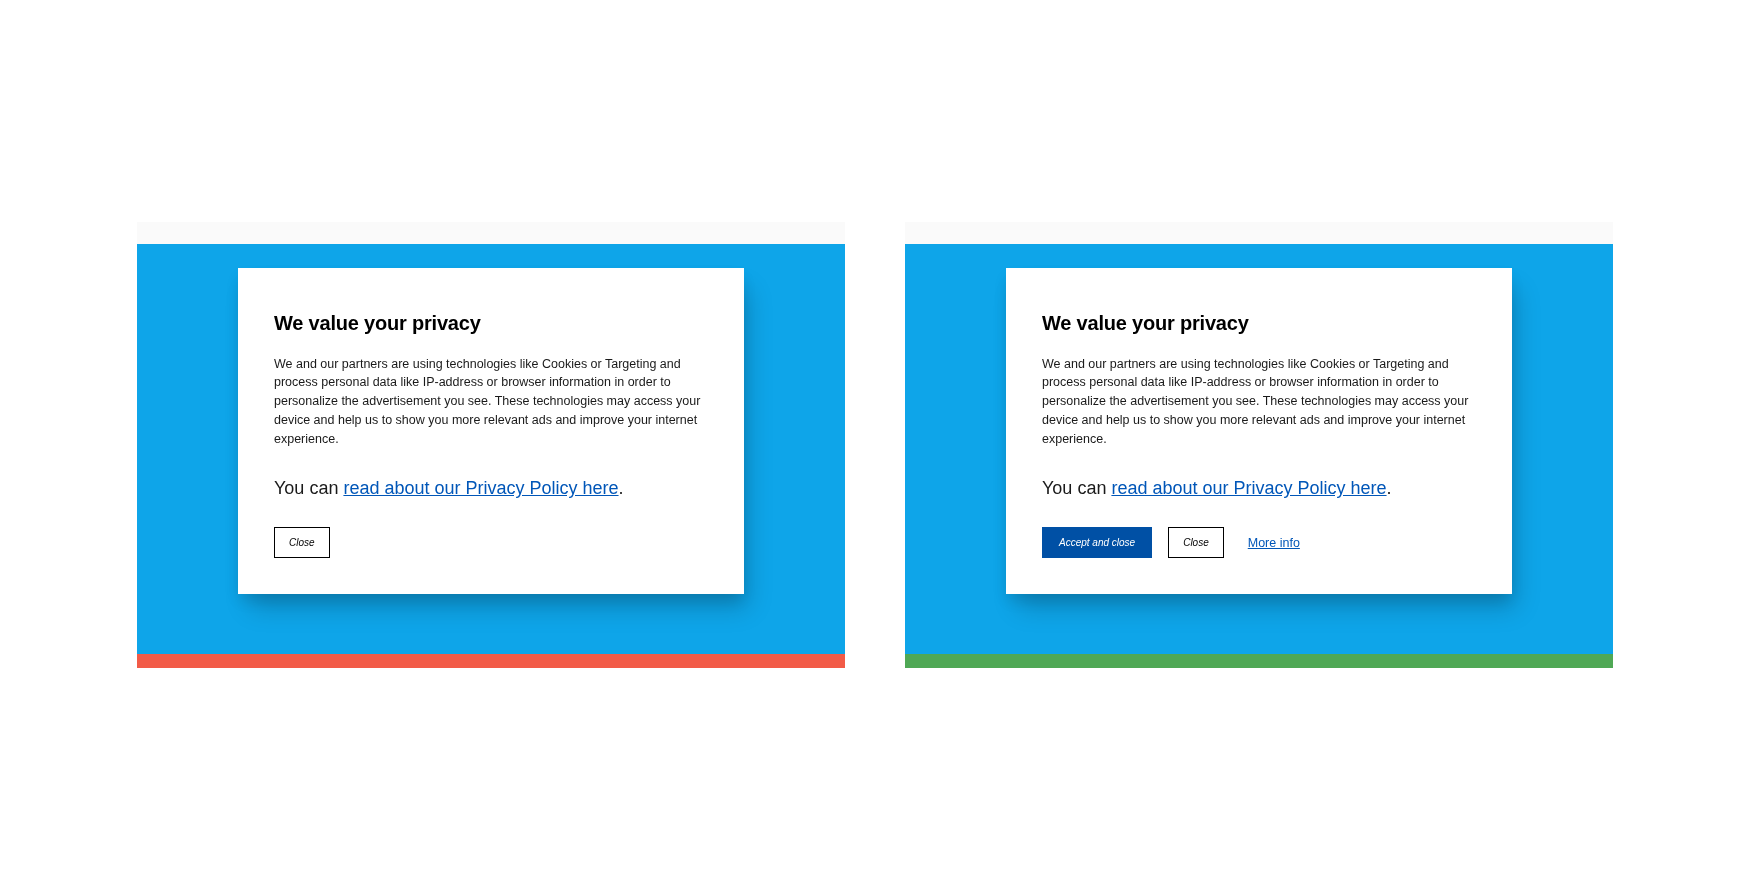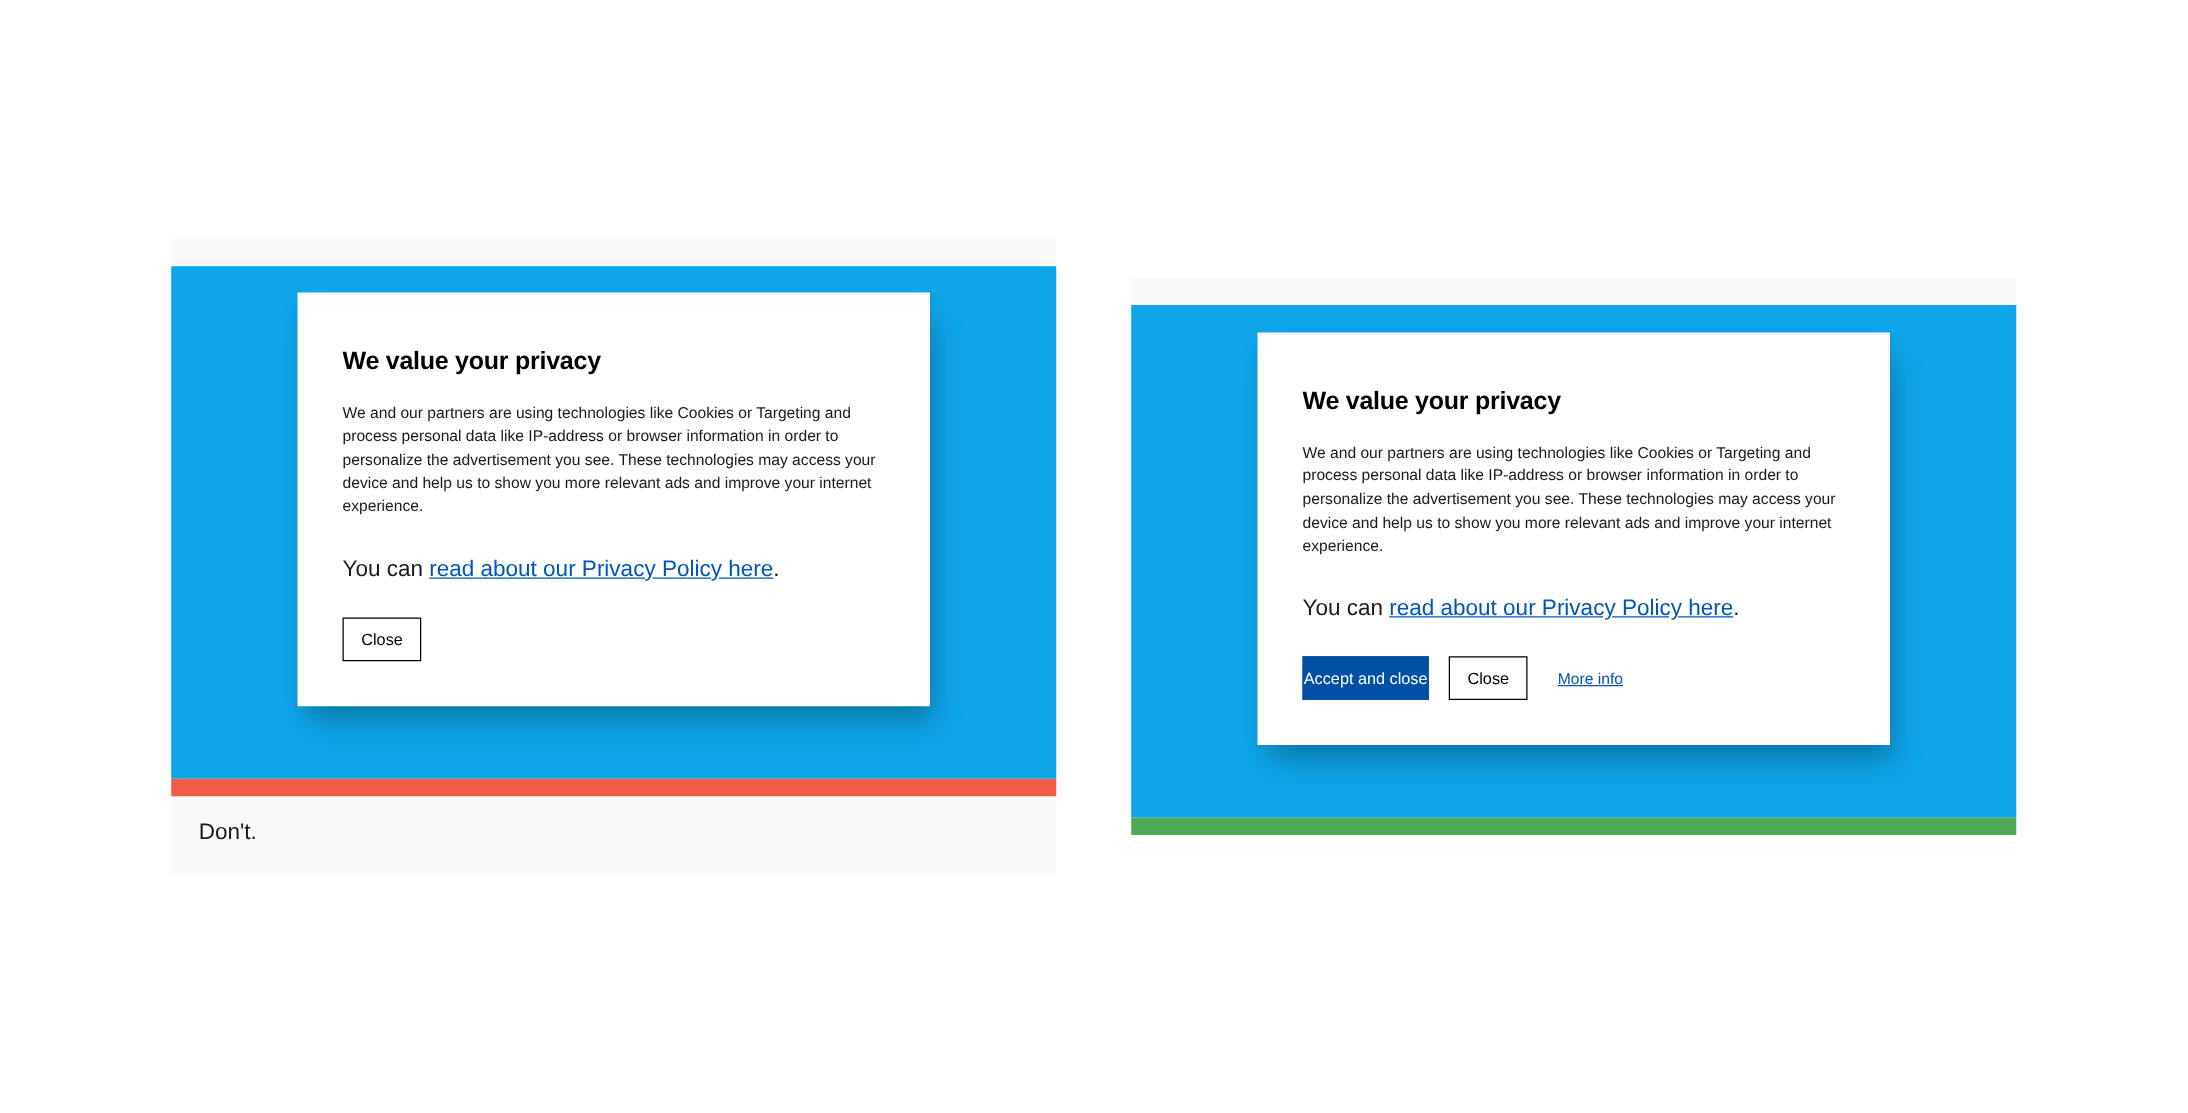--- a/index.html
+++ b/index.html
@@ -75,33 +75,34 @@
       color: #0056b8;
       text-decoration: underline;
       cursor: pointer;
     }
     .button-row {
       display: flex;
       align-items: center;
       gap: 16px;
     }
     .btn {
-      font-size: 13px;
+      font-size: 10px;
       padding: 9px 14px;
       cursor: pointer;
       background: #ffffff;
       border: 1px solid #000000;
       color: #000000;
       font-family: inherit;
+      font-style: italic;
     }
     .btn-primary {
       background: #0050a5;
       color: #ffffff;
       border: 1px solid #0050a5;
-      padding: 9px 0;
+      padding: 9px 16px;
     }
     .row-link {
       font-size: 12.5px;
       color: #0056b8;
       text-decoration: underline;
       cursor: pointer;
       margin-left: 8px;
     }
   </style>
 </head>
@@ -114,21 +115,20 @@
       <p class="modal-body">We and our partners are using technologies like Cookies or Targeting and process personal data like IP-address or browser information in order to personalize the advertisement you see. These technologies may access your device and help us to show you more relevant ads and improve your internet experience.</p>
       <p class="modal-policy">
         <span>You can </span><a class="link">read about our Privacy Policy here</a><span>.</span>
       </p>
       <div class="button-row">
         <button class="btn">Close</button>
       </div>
     </div>
   </div>
   <div class="status-bar red"></div>
-  <div class="caption">Don't.</div>
 </div>
 
 <div class="example-container">
   <div class="example-stage">
     <div class="modal">
       <h2 class="modal-title">We value your privacy</h2>
       <p class="modal-body">We and our partners are using technologies like Cookies or Targeting and process personal data like IP-address or browser information in order to personalize the advertisement you see. These technologies may access your device and help us to show you more relevant ads and improve your internet experience.</p>
       <p class="modal-policy">
         <span>You can </span><a class="link">read about our Privacy Policy here</a><span>.</span>
       </p>

